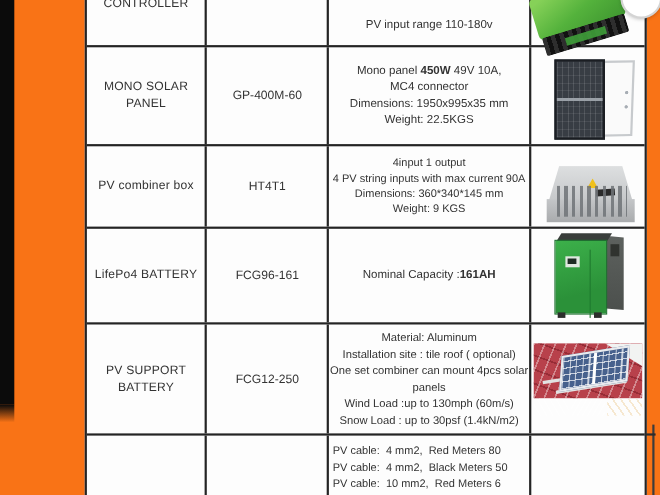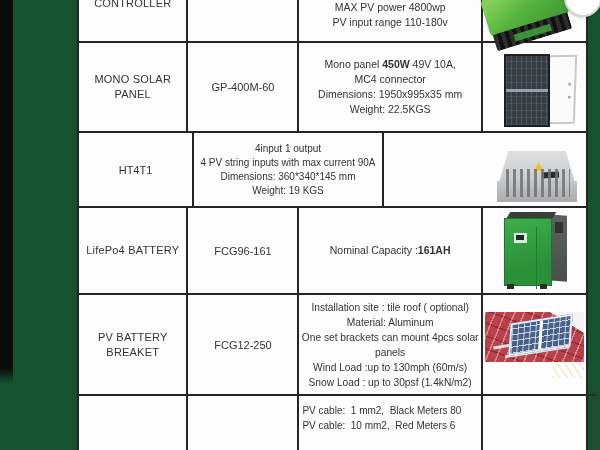--- a/index.html
+++ b/index.html
@@ -1,16 +1,16 @@
 <!DOCTYPE html>
 <html><head>
 <meta charset="utf-8">
 <style>
   html,body{margin:0;padding:0;background:#e9e9e9;}
-  .screen{position:relative;width:600px;height:450px;background:#14532d;overflow:hidden;
+  .screen{position:relative;width:600px;height:450px;background:#f97316;overflow:hidden;
           font-family:"Liberation Sans","DejaVu Sans",sans-serif;color:#333;}
   .left-bar{position:absolute;left:0;top:0;width:13px;height:368px;background:#0b0b0b;}
   .left-bar-fade{position:absolute;left:0;top:368px;width:13px;height:16px;
           background:linear-gradient(#0b0b0b,rgba(11,11,11,0));}
   .float-circle{position:absolute;left:564px;top:-21px;width:34px;height:34px;border-radius:50%;
           background:#fff;border:2px solid #d4d4d4;box-shadow:0 1px 3px rgba(0,0,0,.18);z-index:9;}
   .right-edge-seg{position:absolute;left:593px;top:386px;width:2px;height:64px;background:#3c3c3c;}
   .hline-ext{position:absolute;left:586px;top:394px;width:10px;height:2px;background:#2c2c2c;}
 
   
@@ -110,21 +110,20 @@
   <div class="spec-table">
 
     <div class="row r1">
       <div class="cell c-name">
           <span>CONTROLLER</span>
         </div>
       <div class="cell c-model">
           <span></span>
         </div>
       <div class="cell c-desc">
-        <div class="ln"><span>MAX PV power 4800wp</span></div>
         <div class="ln"><span>PV input range 110-180v</span></div>
       </div>
       <div class="cell c-photo"></div>
     </div>
 
     <div class="row r2">
       <div class="cell c-name">
           <span>MONO SOLAR PANEL</span>
         </div>
       <div class="cell c-model">
@@ -133,72 +132,76 @@
       <div class="cell c-desc">
         <div class="ln"><span>Mono panel </span><span class="b">450W</span><span> 49V 10A,</span></div>
         <div class="ln"><span>MC4 connector</span></div>
         <div class="ln"><span>Dimensions: 1950x995x35 mm</span></div>
         <div class="ln"><span>Weight: 22.5KGS</span></div>
       </div>
       <div class="cell c-photo"></div>
     </div>
 
     <div class="row r3">
+      <div class="cell c-name">
+          <span>PV combiner box</span>
+        </div>
       <div class="cell c-model">
           <span>HT4T1</span>
         </div>
       <div class="cell c-desc">
         <div class="ln"><span>4input 1 output</span></div>
         <div class="ln"><span>4 PV string inputs with max current 90A</span></div>
         <div class="ln"><span>Dimensions: 360*340*145 mm</span></div>
-        <div class="ln"><span>Weight: 19 KGS</span></div>
+        <div class="ln"><span>Weight: 9 KGS</span></div>
       </div>
       <div class="cell c-photo"></div>
     </div>
 
     <div class="row r4">
       <div class="cell c-name">
           <span>LifePo4 BATTERY</span>
         </div>
       <div class="cell c-model">
           <span>FCG96-161</span>
         </div>
       <div class="cell c-desc">
         <div class="ln"><span>Nominal Capacity :</span><span class="b">161AH</span></div>
       </div>
       <div class="cell c-photo"></div>
     </div>
 
     <div class="row r5">
       <div class="cell c-name">
-          <span>PV BATTERY BREAKET</span>
+          <span>PV SUPPORT BATTERY</span>
         </div>
       <div class="cell c-model">
           <span>FCG12-250</span>
         </div>
       <div class="cell c-desc">
+        <div class="ln"><span>Material: Aluminum</span></div>
         <div class="ln"><span>Installation site : tile roof ( optional)</span></div>
-        <div class="ln"><span>Material: Aluminum</span></div>
-        <div class="ln"><span>One set brackets can mount 4pcs solar</span></div>
+        <div class="ln"><span>One set combiner can mount 4pcs solar</span></div>
         <div class="ln"><span>panels</span></div>
         <div class="ln"><span>Wind Load :up to 130mph (60m/s)</span></div>
         <div class="ln"><span>Snow Load : up to 30psf (1.4kN/m2)</span></div>
       </div>
       <div class="cell c-photo"></div>
     </div>
 
     <div class="row r6">
       <div class="cell c-name">
           <span></span>
         </div>
       <div class="cell c-model">
           <span></span>
         </div>
       <div class="cell c-desc">
-        <div class="ln"><span>PV cable:  1 mm2,  Black Meters 80</span></div>
+        <div class="ln"><span>PV cable:  4 mm2,  Red Meters 80</span></div>
+        <div class="ln"><span>PV cable:  4 mm2,  Black Meters 50</span></div>
         <div class="ln"><span>PV cable:  10 mm2,  Red Meters 6</span></div>
       </div>
       <div class="cell c-photo"></div>
     </div>
 
   </div>
 
   <div class="illus illus-controller">
     <div class="ctrl-body"></div>
     <div class="ctrl-base"></div>

